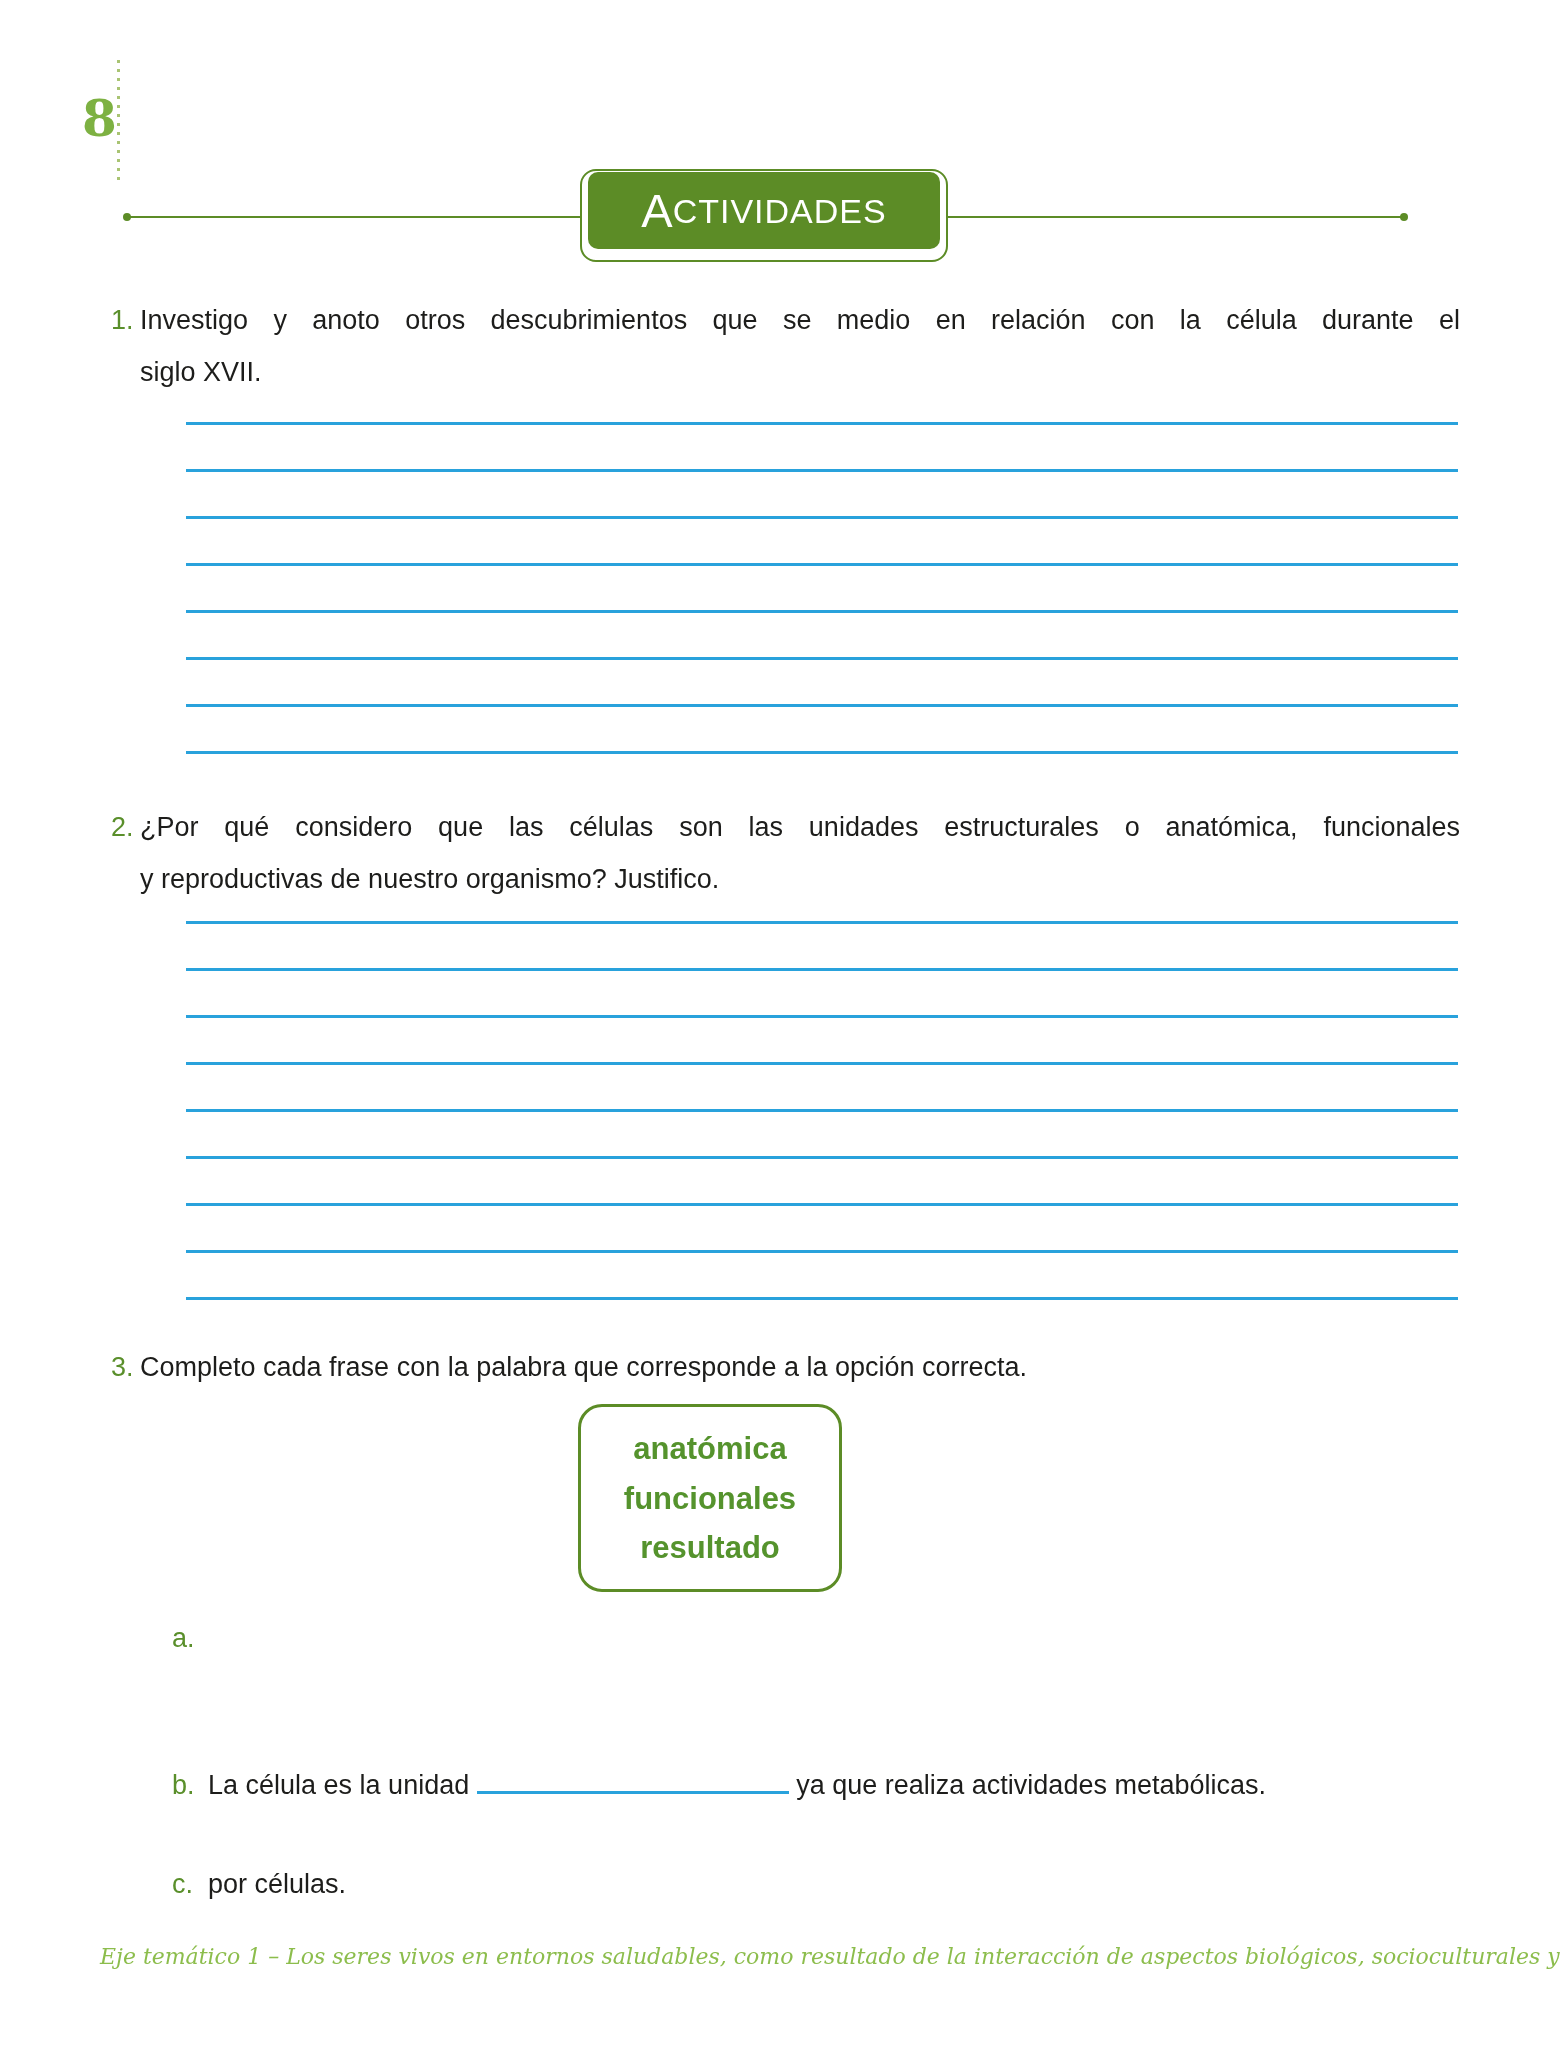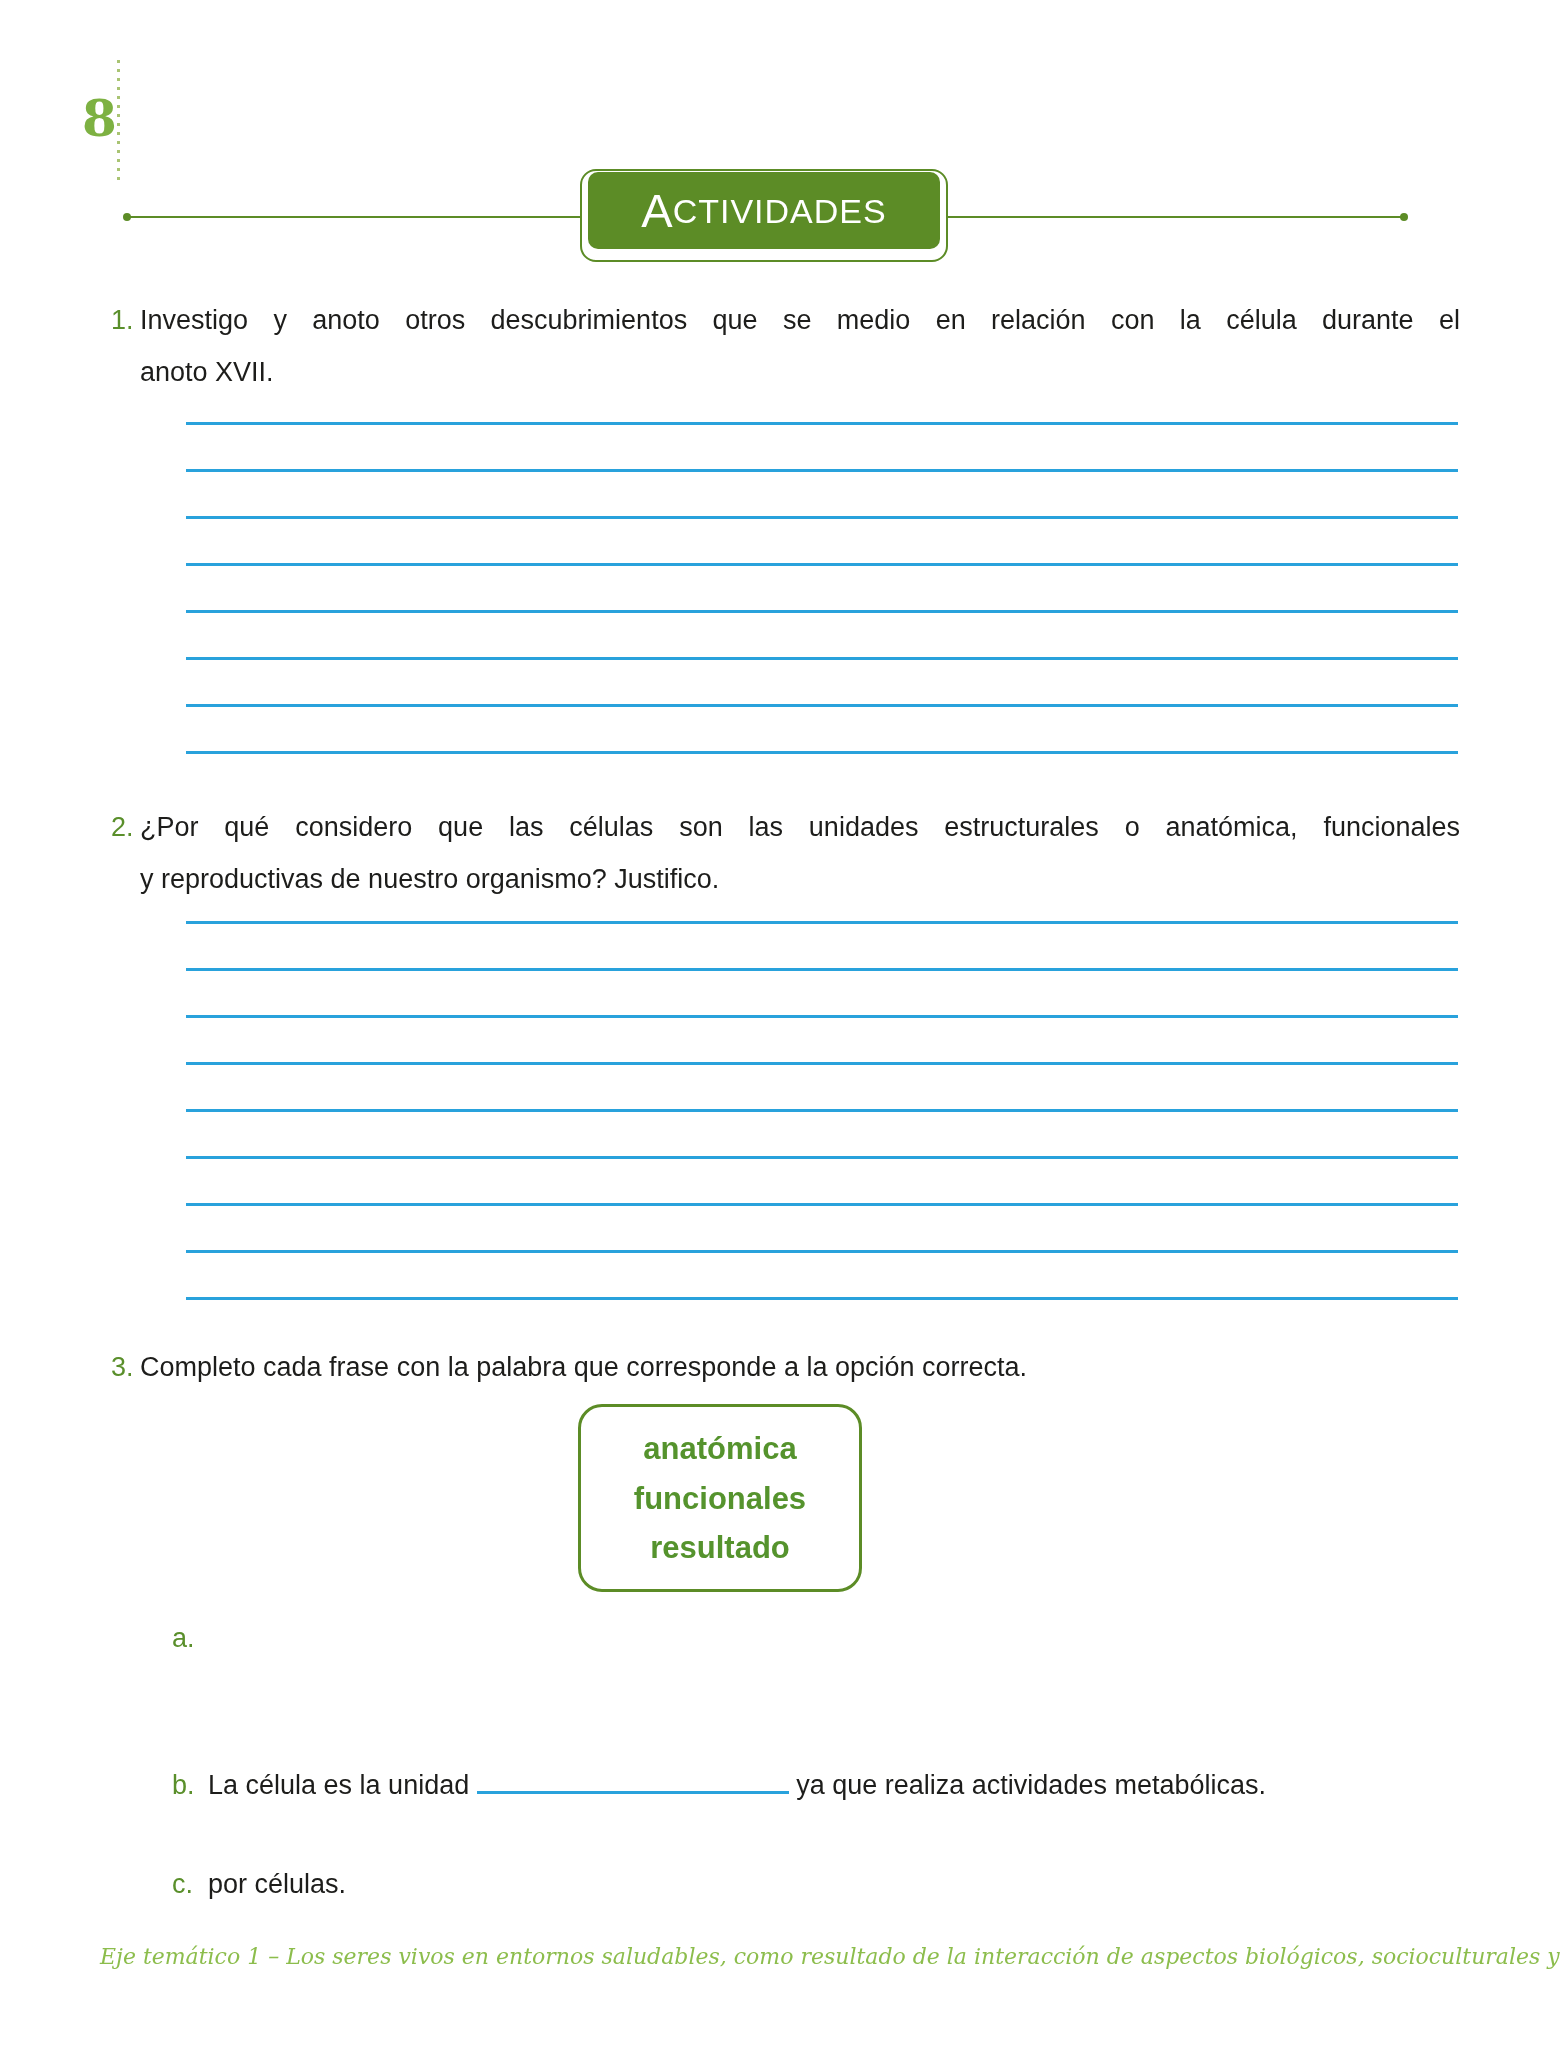--- a/index.html
+++ b/index.html
@@ -47,21 +47,21 @@
   .just { text-align:justify; text-align-last:justify; }
 
   
   .wlines { position:absolute; left:186px; width:1272px; }
   .group1 { top:422px; }
   .group2 { top:921px; }
   .wline  { height:47px; box-sizing:border-box; border-top:3px solid #29a2dc; }
 
   
   .wordbox {
-    position:absolute; left:578px; top:1404px; width:284px; height:188px;
+    position:absolute; left:578px; top:1404px; width:264px; height:188px;
     border:3px solid #5c8c26; border-radius:24px; box-sizing:border-box; background:#fff;
     display:flex; flex-direction:column; align-items:center; justify-content:space-evenly; padding:8px 15px;
   }
   .wordbox span { font-size:31px; font-weight:600; color:#55932d; line-height:1; }
 
   
   .fill-item { position:absolute; left:208px; width:1252px; font-size:27px; line-height:48px; }
   .item-a { top:1614px; }
   .item-b { top:1761px; }
   .item-c { top:1860px; }
@@ -93,21 +93,21 @@
   <div class="rule-dot dot-right"></div>
   <div class="banner-outline"></div>
   <div class="banner-box">
     <span class="banner-A">A</span>
       <span class="banner-rest">CTIVIDADES</span>
   </div>
 
   <div class="question q1">
     <span class="qnum">1.</span>
     <div class="just">Investigo y anoto otros descubrimientos que se medio en relación con la célula durante el</div>
-    <div>anoto XVII.</div>
+    <div>siglo XVII.</div>
   </div>
 
   <div class="wlines group1">
       <div class="wline"></div>
       <div class="wline"></div>
       <div class="wline"></div>
       <div class="wline"></div>
       <div class="wline"></div>
       <div class="wline"></div>
       <div class="wline"></div>

